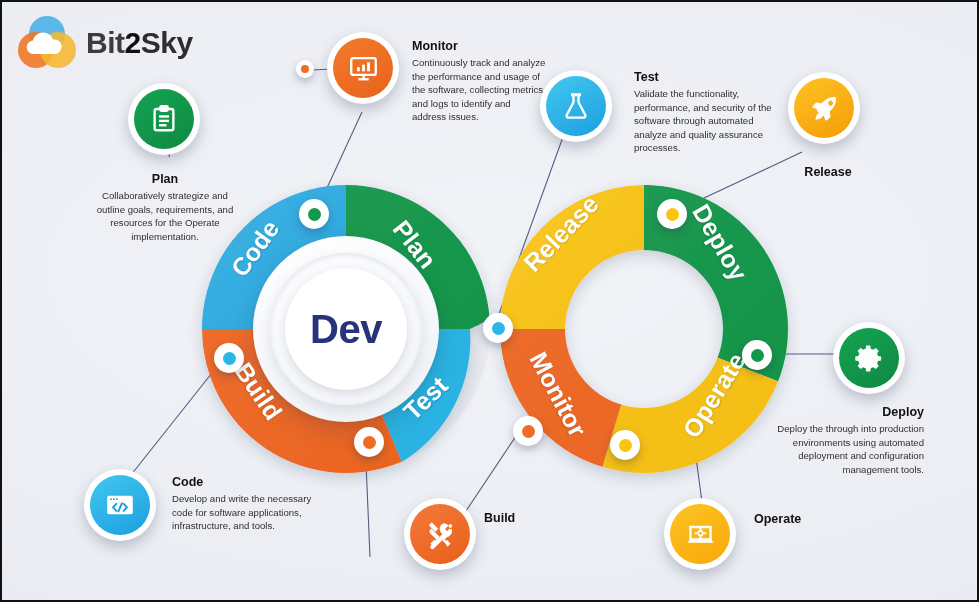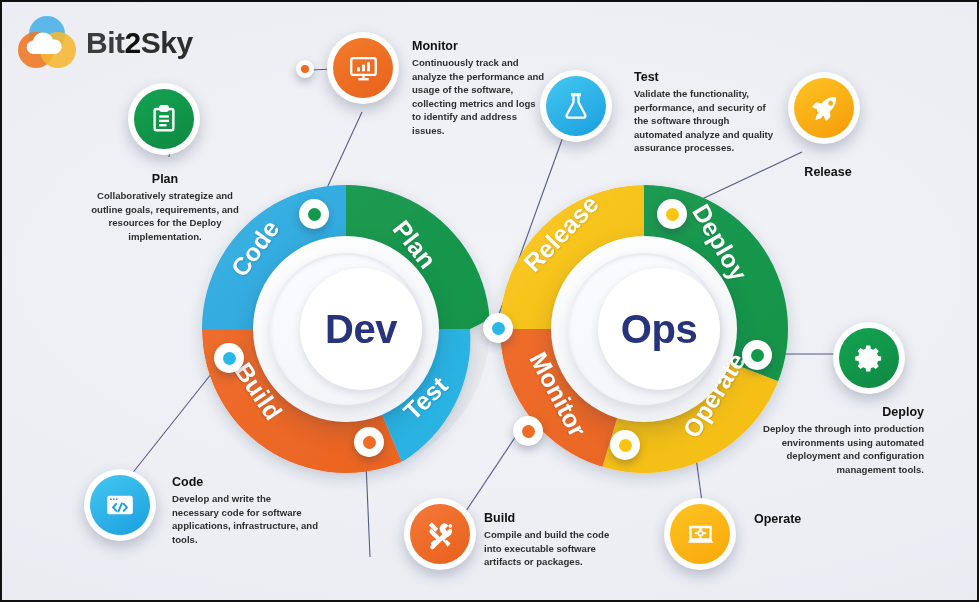--- a/index.html
+++ b/index.html
@@ -37,21 +37,21 @@
   }
   .hub-outer{
     width:186px;height:186px;
     background:linear-gradient(160deg,#ffffff 0%,#eef0f5 100%);
     box-shadow:0 10px 22px rgba(40,50,80,.18), 0 2px 5px rgba(40,50,80,.10);
   }
   .hub-mid{
     width:152px;height:152px;border-radius:50%;
     background:linear-gradient(160deg,#fbfcfe 0%,#f2f4f8 100%);
     box-shadow:inset 0 2px 4px rgba(120,130,160,.18), 0 5px 12px rgba(40,50,80,.12);
-    display:flex;align-items:center;justify-content:flex-end;
+    display:flex;align-items:center;justify-content:center;
   }
   .hub-inner{
     width:122px;height:122px;border-radius:50%;
     background:#ffffff;
     box-shadow:0 3px 9px rgba(40,50,80,.14);
     display:flex;align-items:center;justify-content:center;
   }
   .hub-label{
     font-size:40px;font-weight:700;color:#27337a;letter-spacing:-0.5px;
   }
@@ -76,21 +76,21 @@
   }
   .bubble .disc{
     width:60px;height:60px;border-radius:50%;
     display:flex;align-items:center;justify-content:center;
   }
   .bubble svg{display:block;}
 
   
   .cap{position:absolute;color:#2b2b2b;}
   .cap .t{font-size:12.5px;font-weight:700;color:#111;margin-bottom:3px;}
-  .cap .d{font-size:9.6px;line-height:1.42;color:#2f2f2f;font-weight:700;}
+  .cap .d{font-size:9.6px;line-height:1.42;color:#2f2f2f;font-weight:400;}
   .cap.c{text-align:center;}
   .cap.l{text-align:left;}
   .cap.r{text-align:right;}
 
   
   .ribword{
     position:absolute;color:#fff;font-size:25px;font-weight:700;
     text-shadow:0 1px 2px rgba(0,0,0,.18);
     transform-origin:50% 50%;white-space:nowrap;
   }
@@ -180,27 +180,20 @@
     </g>
   </svg>
 
   <div class="hub hub-outer" id="hub-dev">
     <div class="hub-mid">
       <div class="hub-inner">
         <span class="hub-label">Dev</span>
       </div>
     </div>
   </div>
-  <div class="hub hub-outer" id="hub-ops">
-    <div class="hub-mid">
-      <div class="hub-inner">
-        <span class="hub-label">Ops</span>
-      </div>
-    </div>
-  </div>
 
   <div class="ribword" style="left:222px;top:232px;transform:rotate(-54deg);">Code</div>
   <div class="ribword" style="left:386px;top:228px;transform:rotate(52deg);">Plan</div>
   <div class="ribword" style="left:225px;top:375px;transform:rotate(56deg);">Build</div>
   <div class="ribword" style="left:399px;top:382px;transform:rotate(-44deg);">Test</div>
   <div class="ribword" style="left:512px;top:217px;transform:rotate(-46deg);">Release</div>
   <div class="ribword" style="left:676px;top:226px;transform:rotate(60deg);">Deploy</div>
   <div class="ribword" style="left:510px;top:378px;transform:rotate(62deg);">Monitor</div>
   <div class="ribword" style="left:665px;top:379px;transform:rotate(-58deg);">Operate</div>
 
@@ -325,21 +318,21 @@
           <polyline points="9.2,11.2 6.8,13.8 9.2,16.4"></polyline>
           <polyline points="14.8,11.2 17.2,13.8 14.8,16.4"></polyline>
           <line x1="13.4" y1="10.8" x2="10.8" y2="16.8"></line>
         </g>
       </svg>
     </div>
   </div>
 
   <div class="cap c" style="left:88px;top:170px;width:150px;">
     <div class="t">Plan</div>
-    <div class="d">Collaboratively strategize and outline goals, requirements, and resources for the Deploy implementation.</div>
+    <div class="d">Collaboratively strategize and outline goals, requirements, and resources for the Operate implementation.</div>
   </div>
 
   <div class="cap l" style="left:410px;top:37px;width:135px;">
     <div class="t">Monitor</div>
     <div class="d">Continuously track and analyze the performance and usage of the software, collecting metrics and logs to identify and address issues.</div>
   </div>
 
   <div class="cap l" style="left:632px;top:68px;width:140px;">
     <div class="t">Test</div>
     <div class="d">Validate the functionality, performance, and security of the software through automated analyze and quality assurance processes.</div>
@@ -353,21 +346,20 @@
     <div class="t">Deploy</div>
     <div class="d">Deploy the through into production environments using automated deployment and configuration management tools.</div>
   </div>
 
   <div class="cap l" style="left:752px;top:510px;width:172px;">
     <div class="t">Operate</div>
   </div>
 
   <div class="cap l" style="left:482px;top:509px;width:130px;">
     <div class="t">Build</div>
-    <div class="d">Compile and build the code into executable software artifacts or packages.</div>
   </div>
 
   <div class="cap l" style="left:170px;top:473px;width:148px;">
     <div class="t">Code</div>
     <div class="d">Develop and write the necessary code for software applications, infrastructure, and tools.</div>
   </div>
 
 </div>
 
 </body></html>

